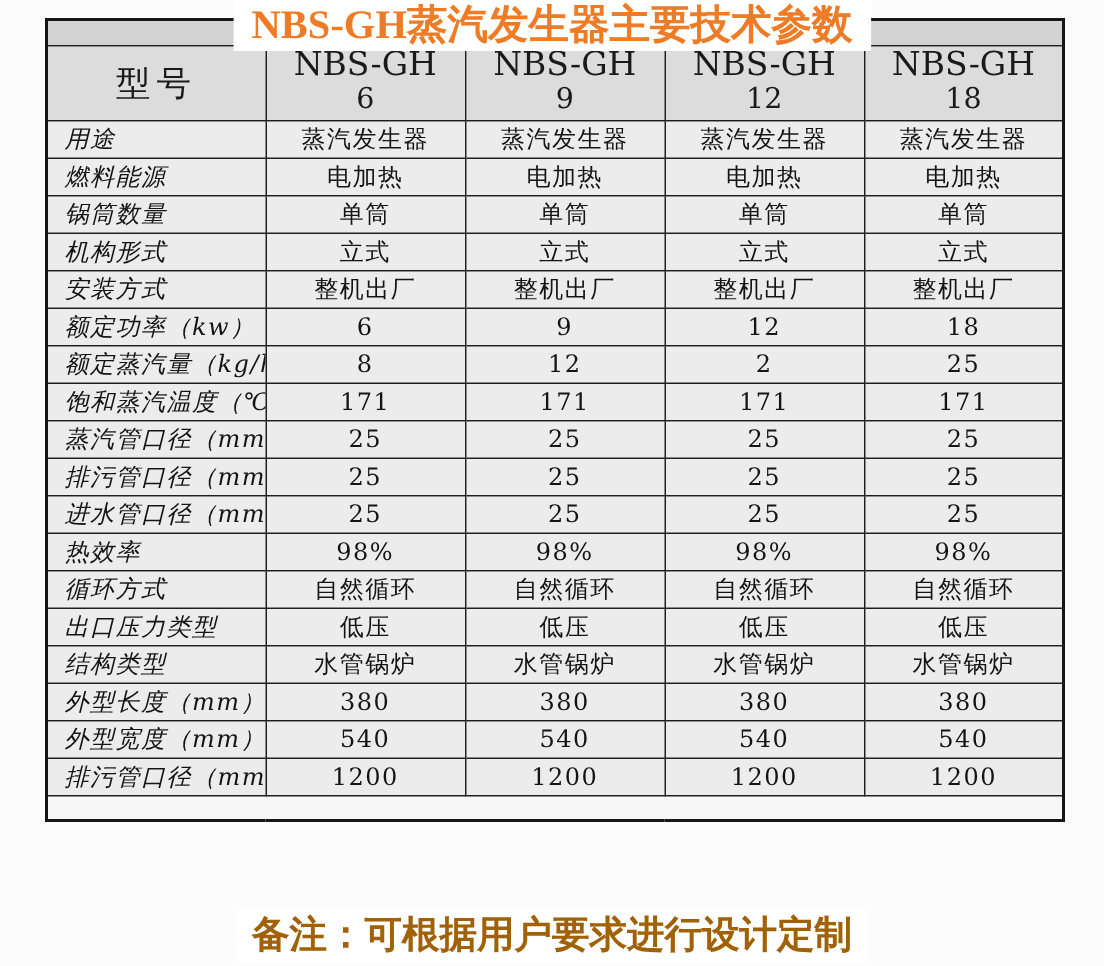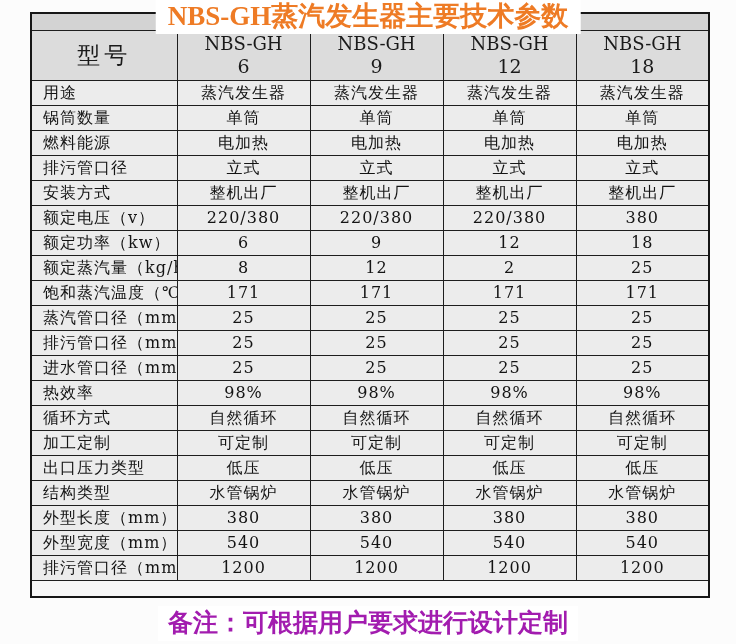--- a/index.html
+++ b/index.html
@@ -29,38 +29,39 @@
 
   thead th.header-cell {
     height: 50px;
     background: #dcdcdc;
     font-weight: normal;
     text-align: center;
     vertical-align: middle;
     color: #1a1a1a;
   }
   th.model-label-cell { font-size: 23px; letter-spacing: 4px; }
-  .model-name { font-size: 18px; line-height: 22px; }
+  .model-name { font-size: 22px; line-height: 22px; }
   .model-size { font-size: 19px; line-height: 22px; }
 
   tbody td {
     height: 24px;
     background: #ececec;
     font-size: 16px;
     text-align: center;
     vertical-align: middle;
     color: #141414;
     letter-spacing: 1px;
     line-height: 24px;
     white-space: nowrap;
   }
   tbody td.label {
     text-align: left;
     padding-left: 11px;
     letter-spacing: 1px;
+    font-style: italic;
   }
 
   .title-block {
     position: absolute;
     left: 50%; top: 0;
     transform: translateX(-50%);
     z-index: 5;
     background: #ffffff;
     padding: 1px 12px 3px 12px;
     font-family: Liberation Serif, serif;
@@ -124,53 +125,46 @@
       </thead>
       <tbody id="spec-rows">
           <tr>
             <td class="label">用途</td>
             <td>蒸汽发生器</td>
             <td>蒸汽发生器</td>
             <td>蒸汽发生器</td>
             <td>蒸汽发生器</td>
           </tr>
           <tr>
+            <td class="label">燃料能源</td>
+            <td>电加热</td>
+            <td>电加热</td>
+            <td>电加热</td>
+            <td>电加热</td>
+          </tr>
+          <tr>
             <td class="label">锅筒数量</td>
             <td>单筒</td>
             <td>单筒</td>
             <td>单筒</td>
             <td>单筒</td>
           </tr>
           <tr>
-            <td class="label">燃料能源</td>
-            <td>电加热</td>
-            <td>电加热</td>
-            <td>电加热</td>
-            <td>电加热</td>
-          </tr>
-          <tr>
-            <td class="label">排污管口径</td>
+            <td class="label">机构形式</td>
             <td>立式</td>
             <td>立式</td>
             <td>立式</td>
             <td>立式</td>
           </tr>
           <tr>
             <td class="label">安装方式</td>
             <td>整机出厂</td>
             <td>整机出厂</td>
             <td>整机出厂</td>
             <td>整机出厂</td>
-          </tr>
-          <tr>
-            <td class="label">额定电压（v）</td>
-            <td>220/380</td>
-            <td>220/380</td>
-            <td>220/380</td>
-            <td>380</td>
           </tr>
           <tr>
             <td class="label">额定功率（kw）</td>
             <td>6</td>
             <td>9</td>
             <td>12</td>
             <td>18</td>
           </tr>
           <tr>
             <td class="label">额定蒸汽量（kg/h）</td>
@@ -213,27 +207,20 @@
             <td>98%</td>
             <td>98%</td>
             <td>98%</td>
           </tr>
           <tr>
             <td class="label">循环方式</td>
             <td>自然循环</td>
             <td>自然循环</td>
             <td>自然循环</td>
             <td>自然循环</td>
-          </tr>
-          <tr>
-            <td class="label">加工定制</td>
-            <td>可定制</td>
-            <td>可定制</td>
-            <td>可定制</td>
-            <td>可定制</td>
           </tr>
           <tr>
             <td class="label">出口压力类型</td>
             <td>低压</td>
             <td>低压</td>
             <td>低压</td>
             <td>低压</td>
           </tr>
           <tr>
             <td class="label">结构类型</td>
@@ -266,15 +253,15 @@
         </tbody>
       <tfoot>
         <tr class="band-row">
           <td class="bottom-band" colspan="5"></td>
         </tr>
       </tfoot>
     </table>
   </div>
 
   <div class="title-block" style="color: rgb(238, 123, 37);">NBS-GH蒸汽发生器主要技术参数</div>
-  <div class="note-block" style="color: #a21caf;">备注：可根据用户要求进行设计定制</div>
+  <div class="note-block" style="color: #a16207;">备注：可根据用户要求进行设计定制</div>
 
 </div>
 
 </body></html>

